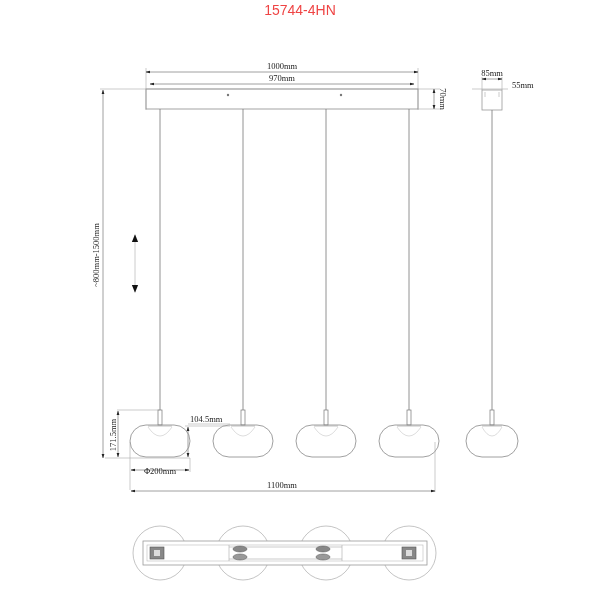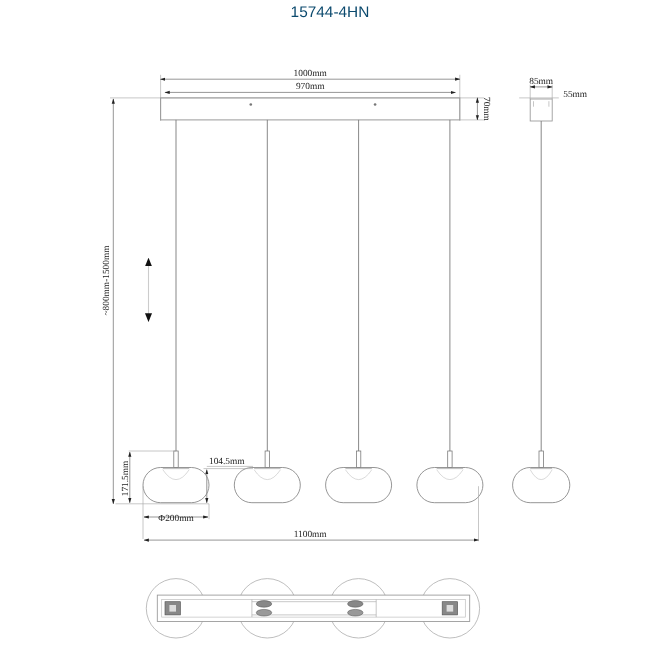--- a/index.html
+++ b/index.html
@@ -1,19 +1,19 @@
 <!DOCTYPE html>
 <html><head>
   <meta charset="utf-8">
   <style>
     html, body { margin: 0; padding: 0; background: #ffffff; }
     body { width: 600px; height: 600px; position: relative; overflow: hidden; }
     .title {
       position: absolute; left: 0; top: 2px; width: 600px; text-align: center;
-      font-family: "Liberation Sans", sans-serif; font-size: 14px; color: #0c4a6e;
+      font-family: "Liberation Sans", sans-serif; font-size: 14px; color: #ef4444;
     }
     svg { position: absolute; left: 0; top: 0; }
     .dim-text { font-family: "Liberation Serif", serif; font-size: 8.5px; fill: #222; }
     .line { stroke: #888; stroke-width: 0.8; fill: none; }
     .thin { stroke: #aaa; stroke-width: 0.6; fill: none; }
     .cord { stroke: #777; stroke-width: 0.8; }
   </style>
 </head>
 <body>
 

